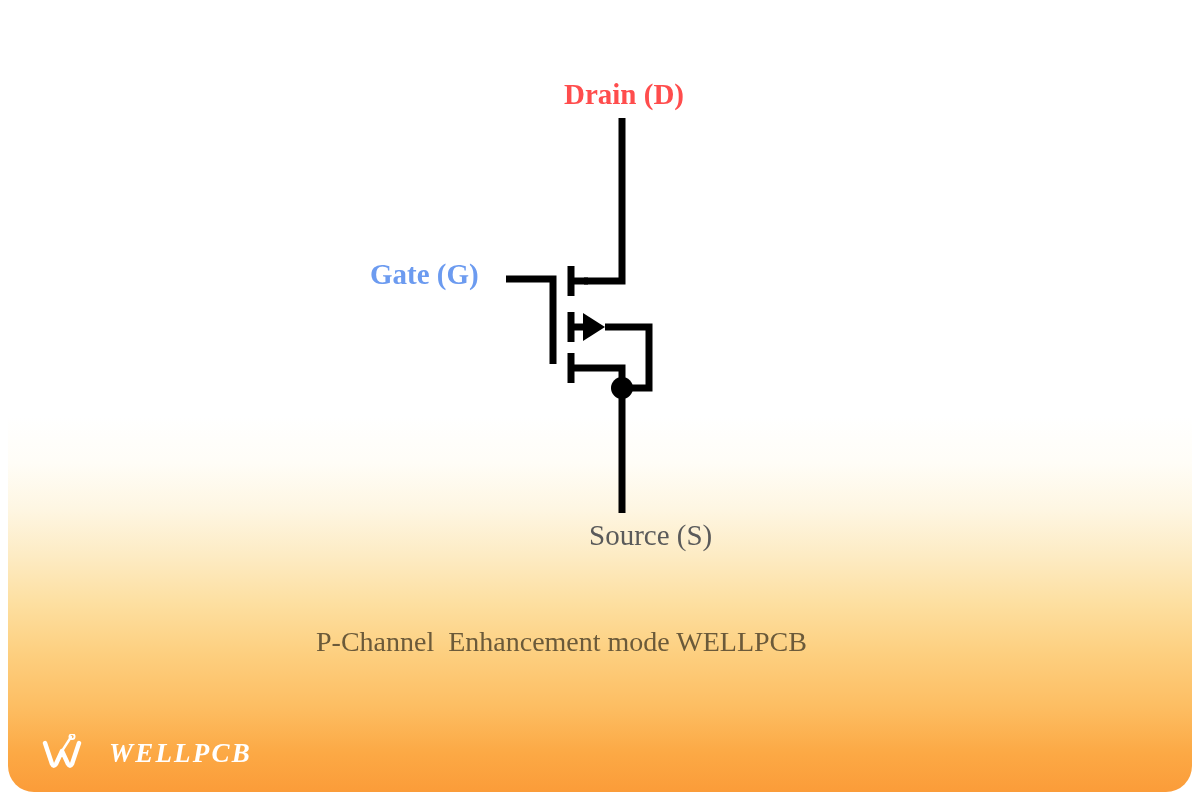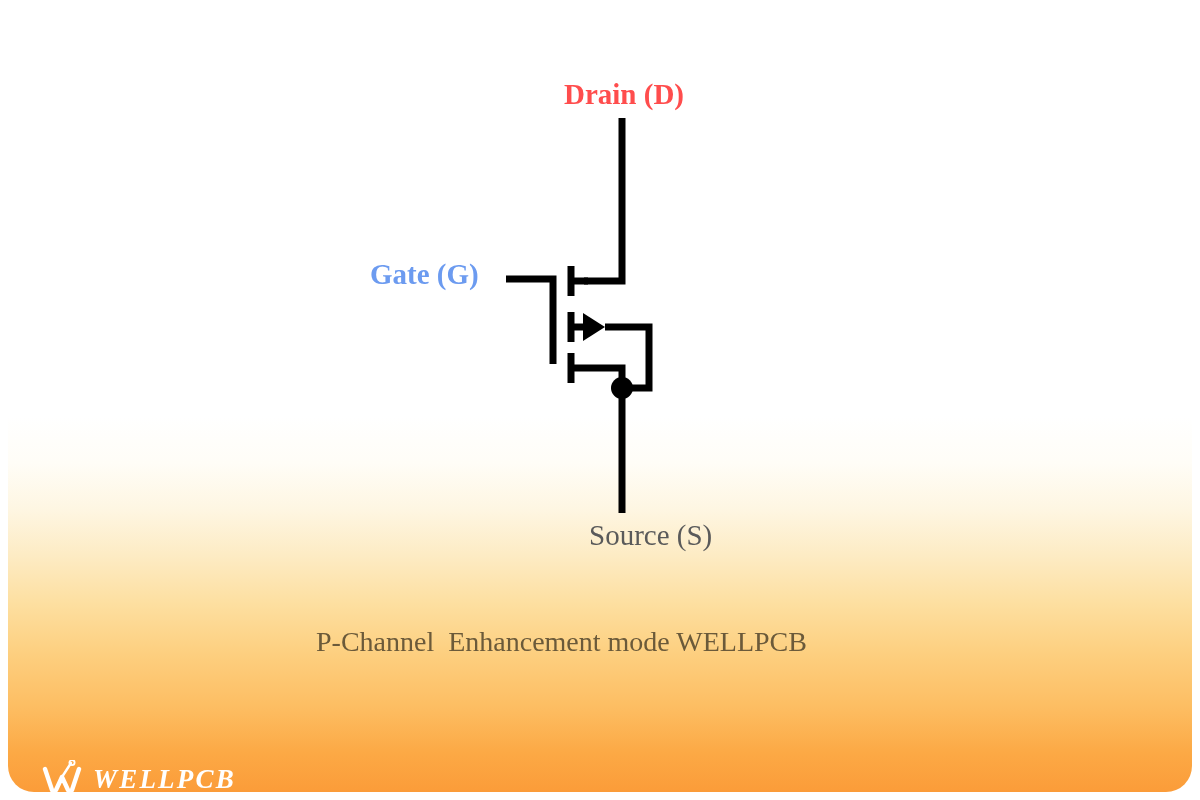--- a/index.html
+++ b/index.html
@@ -75,24 +75,24 @@
     left: 308px;
     top: 620px;
     font-size: 28px;
     font-weight: normal;
     color: #6b5a3a;
   }
   
   #logo {
     position: absolute;
     left: 33px;
-    top: 752px;
+    top: 726px;
     display: flex;
     align-items: center;
-    gap: 6px;
+    gap: 22px;
   }
   #logo-wordmark {
     font-size: 27px;
     font-weight: bold;
     font-style: italic;
     letter-spacing: 2.2px;
     color: #ffffff;
     line-height: 1;
   }
 </style>

